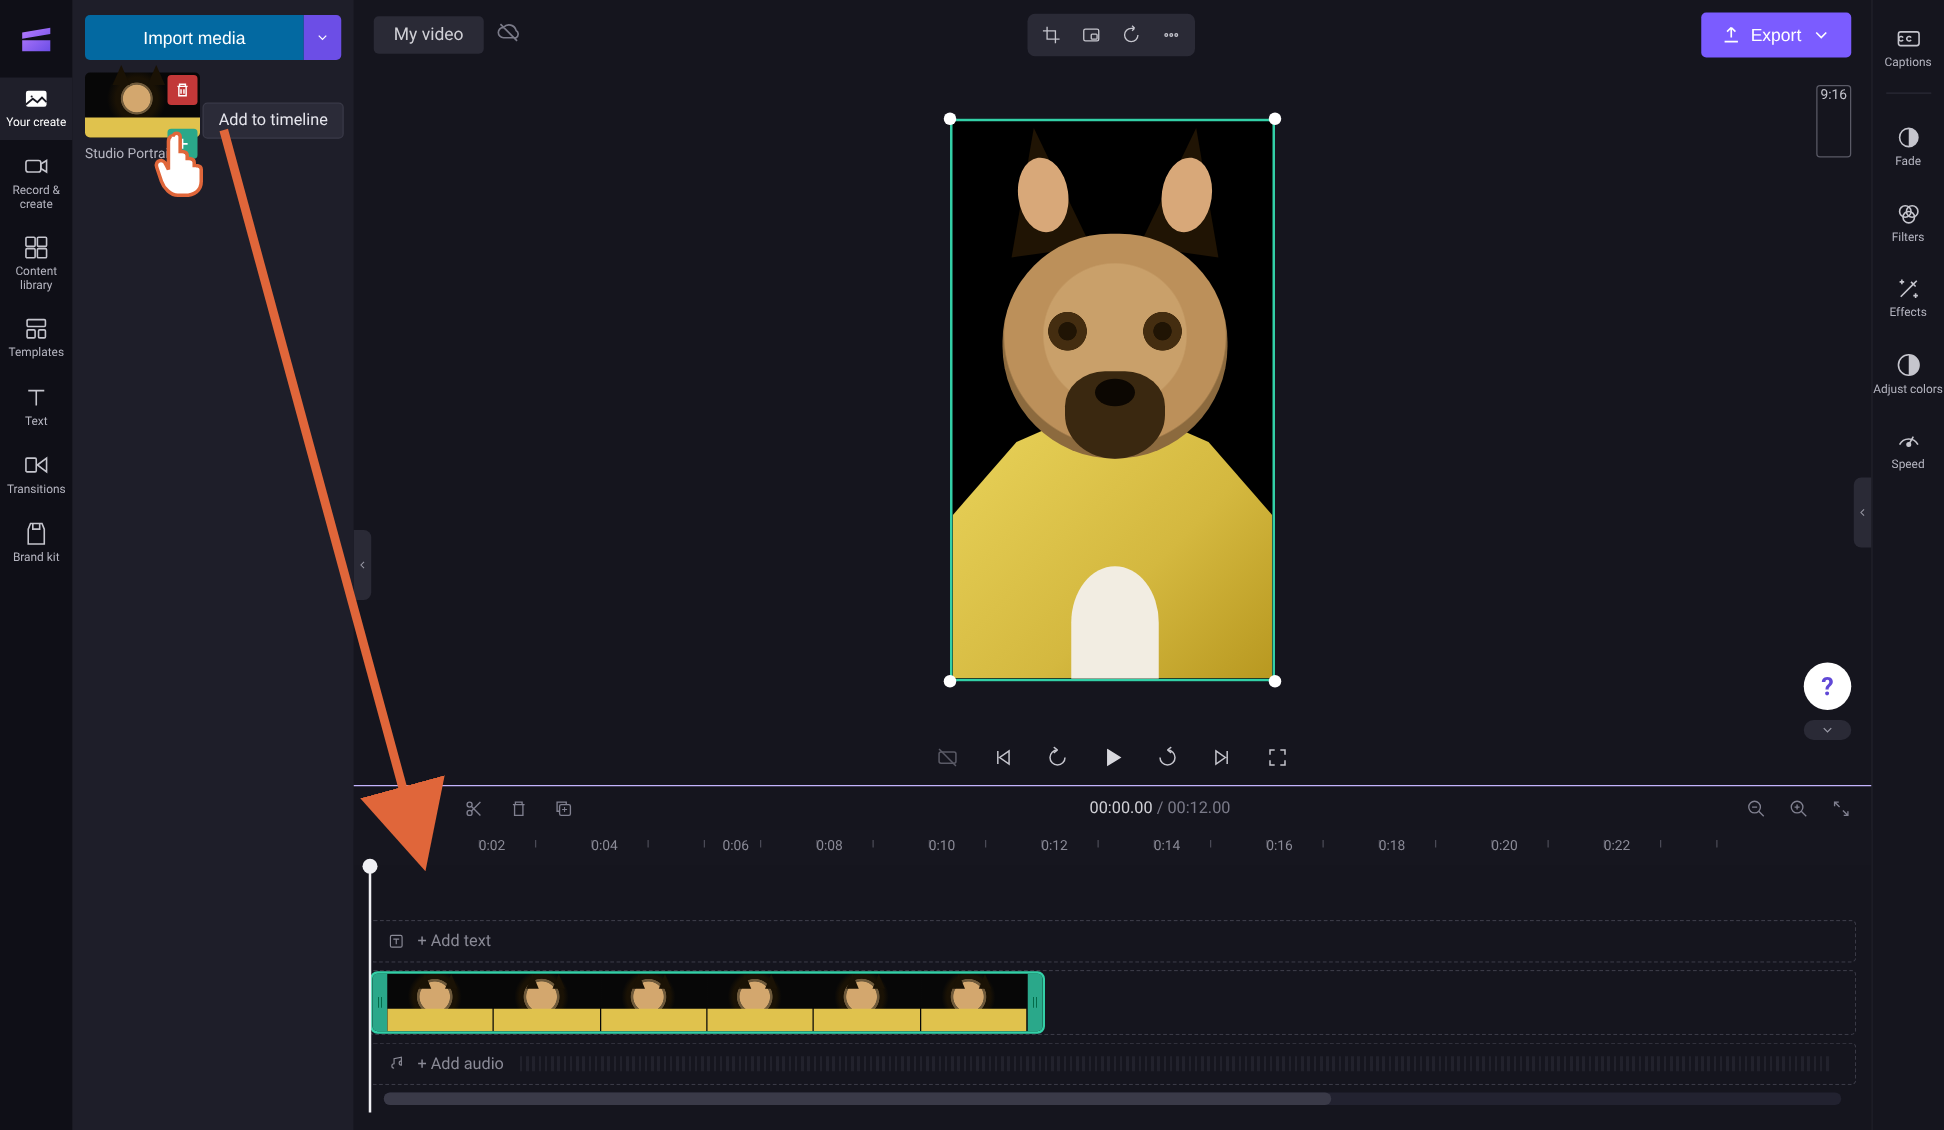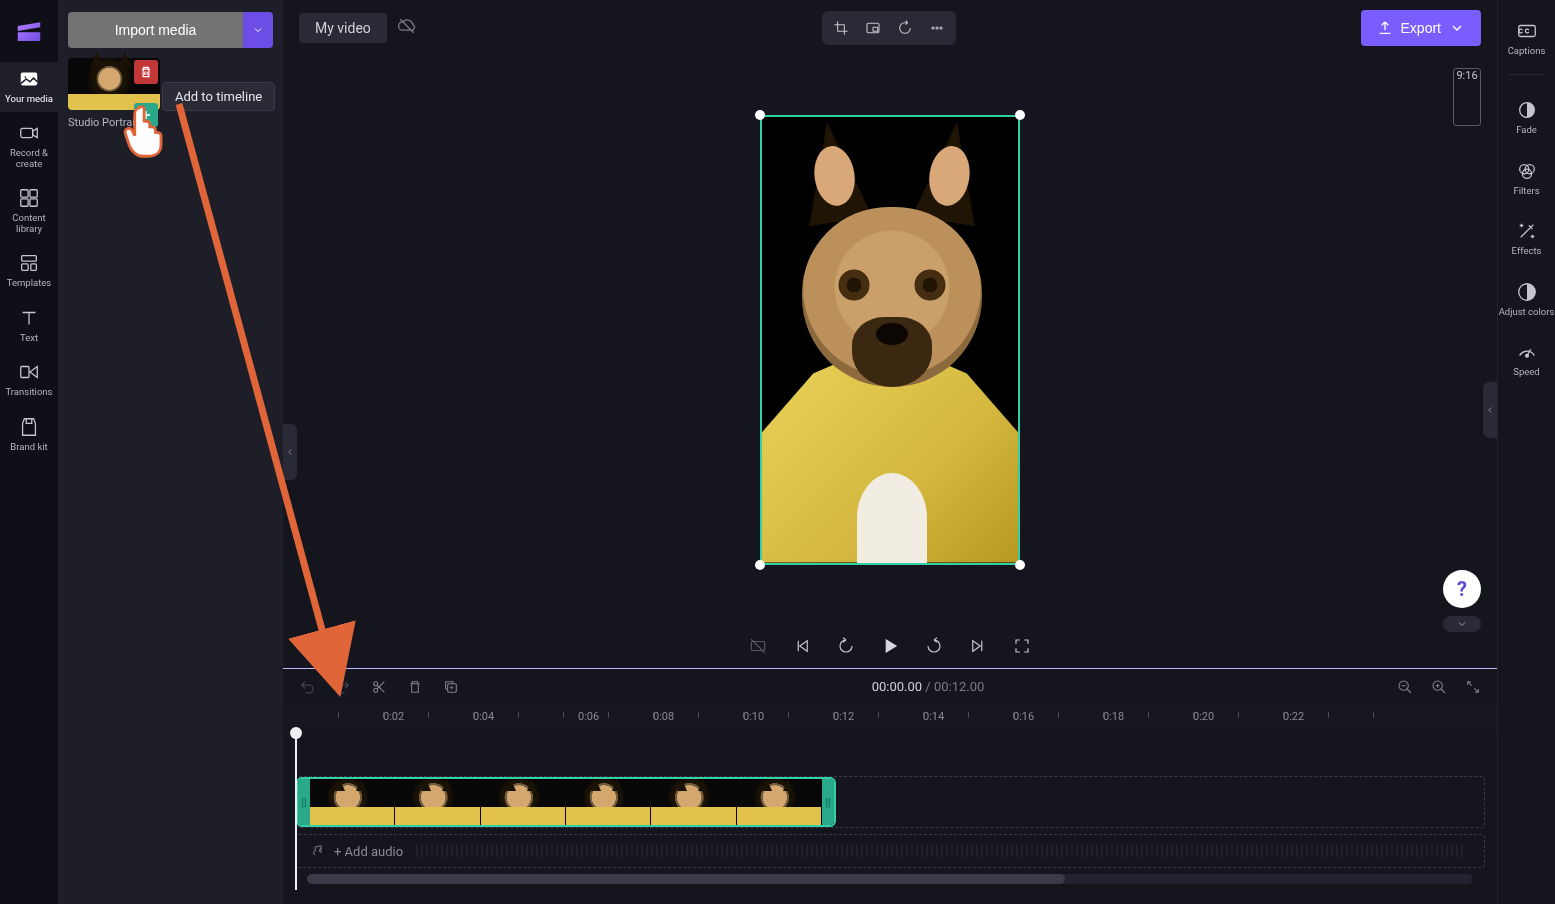--- a/index.html
+++ b/index.html
@@ -10,21 +10,21 @@
   .left-rail { width:58px; background:#0f0f17; display:flex; flex-direction:column; align-items:center; padding-top:8px; gap:4px; font-size:9.5px; color:#b5b5c0; }
   .left-rail .logo { width:30px; height:30px; margin:8px auto 12px; display:flex; align-items:center; justify-content:center; }
   .rail-item { display:flex; flex-direction:column; align-items:center; justify-content:center; width:58px; padding:6px 0 8px; cursor:pointer; text-align:center; line-height:1.1; }
   .rail-item svg { width:22px; height:22px; margin-bottom:4px; stroke:#c5c5cd; fill:none; stroke-width:1.4;}
   .rail-item.active { background:#1f1f2a; color:#fff;}
   .rail-item.active svg { stroke:#fff; fill:#fff;}
 
   
   .media-panel { width:225px; background:#1e1e29; display:flex; flex-direction:column; }
   .top-row { display:flex; gap:0; padding:12px 10px 4px; align-items:center;}
-  .import-btn { flex:1; background:#737373; color:#fff; border:none; height:36px; border-radius:4px 0 0 4px; font-size:14px; cursor:pointer; display:flex; align-items:center; justify-content:center;}
+  .import-btn { flex:1; background:#0369a1; color:#fff; border:none; height:36px; border-radius:4px 0 0 4px; font-size:14px; cursor:pointer; display:flex; align-items:center; justify-content:center;}
   .import-caret { width:30px; height:36px; background:#6c4ee6; border-radius:0 4px 4px 0; display:flex; align-items:center; justify-content:center; cursor:pointer;}
   .import-caret svg { width:12px; height:12px; stroke:#fff; fill:none; stroke-width:2;}
   .filter-row { display:flex; justify-content:space-between; padding:6px 14px 10px; font-size:13px; color:#c5c5cd;}
   .fbtn { display:flex; align-items:center; gap:6px; cursor:pointer;}
   .fbtn svg { width:14px; height:14px; stroke:#c5c5cd; fill:none; stroke-width:1.6;}
   .media-grid { padding:6px 10px; position:relative;}
   .thumb-card { width:92px; position:relative;}
   .thumb { width:92px; height:52px; border-radius:4px; background: radial-gradient(circle at 45% 40%, #d3a76e 0 18%, #6f5a3b 19% 21%, #1a1205 22% 28%, #070707 40% 100%); position:relative;}
   .thumb .ear1 { position:absolute; top:-6px; left:22px; width:0; height:0; border-left:7px solid transparent; border-right:7px solid transparent; border-bottom:16px solid #1a1205;}
   .thumb .ear2 { position:absolute; top:-6px; left:50px; width:0; height:0; border-left:7px solid transparent; border-right:7px solid transparent; border-bottom:16px solid #1a1205;}
@@ -138,21 +138,21 @@
         </defs>
         <path fill="url(#lg)" stroke="none" d="M3 8 L21 5 L21 9 L3 12 Z M3 13 H21 V20 H3 Z"></path>
       </svg>
   </div>
   <div class="rail-item active">
     <svg viewBox="0 0 24 24">
         <rect x="3" y="5" width="18" height="14" rx="2" fill="#fff" stroke="none"></rect>
         <circle cx="8" cy="10" r="1.6" fill="#1a1a24"></circle>
         <path d="M3 17 L9 12 L13 15 L17 11 L21 15" stroke="#1a1a24" stroke-width="1.6" fill="none"></path>
       </svg>
-    <span>Your media</span>
+    <span>Your create</span>
   </div>
   <div class="rail-item">
     <svg viewBox="0 0 24 24">
         <rect x="3" y="7" width="13" height="10" rx="2"></rect>
         <path d="M16 10 L21 7 V17 L16 14 Z"></path>
       </svg>
     <span>Record &amp; create</span>
   </div>
   <div class="rail-item">
     <svg viewBox="0 0 24 24">
@@ -448,20 +448,27 @@
       <div class="label" style="left: 640px;">0:14</div>
       <div class="label" style="left: 730px;">0:16</div>
       <div class="label" style="left: 820px;">0:18</div>
       <div class="label" style="left: 910px;">0:20</div>
       <div class="label" style="left: 1000px;">0:22</div>
     </div>
 
   <div class="tracks">
     <div class="playhead"></div>
     <div style="height:30px;"></div>
+    <div class="track text">
+      <svg viewBox="0 0 24 24">
+          <rect x="4" y="4" width="16" height="16" rx="2"></rect>
+          <path d="M8 9 H16 M12 9 V16"></path>
+        </svg>
+      <span>+ Add text</span>
+    </div>
     <div class="track media">
       <div class="clip">
         <div class="grip">||</div>
         <div class="frames">
           <div class="frame">
               <div class="e1"></div>
               <div class="e2"></div>
               <div class="hd"></div>
             </div>
           <div class="frame">

